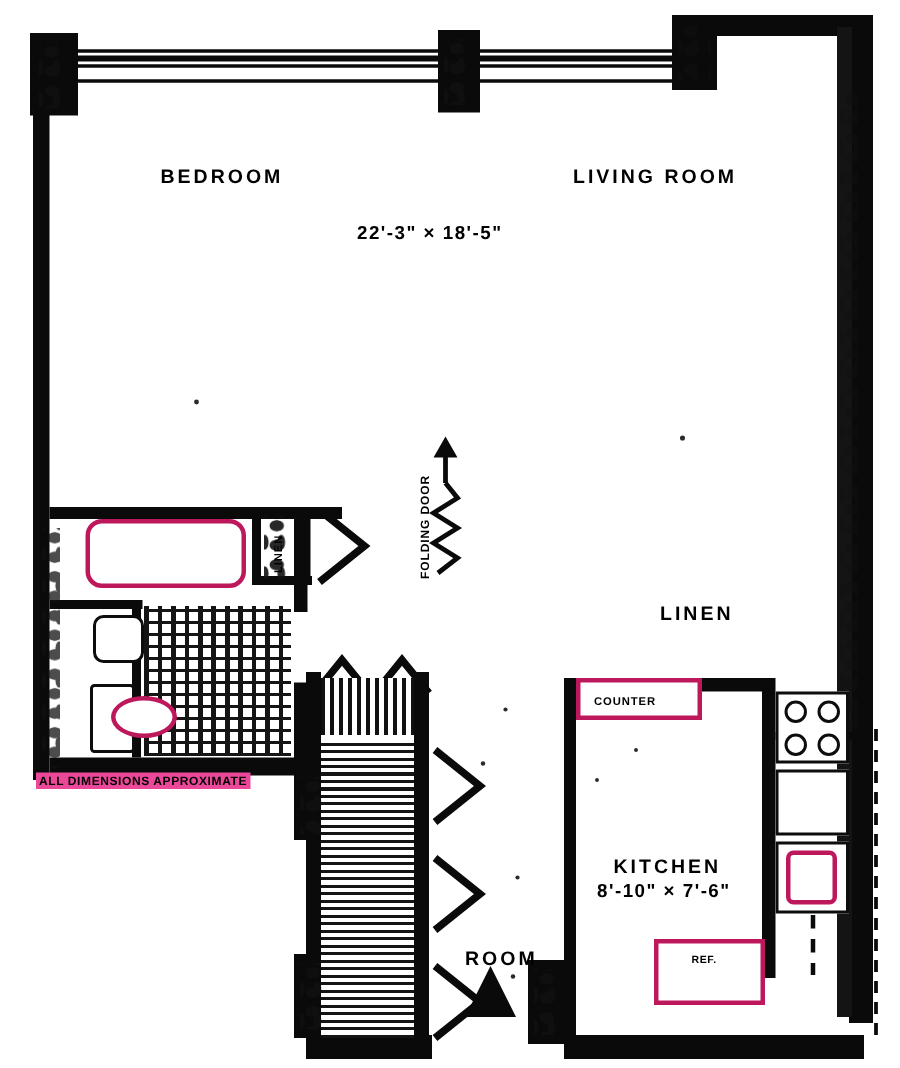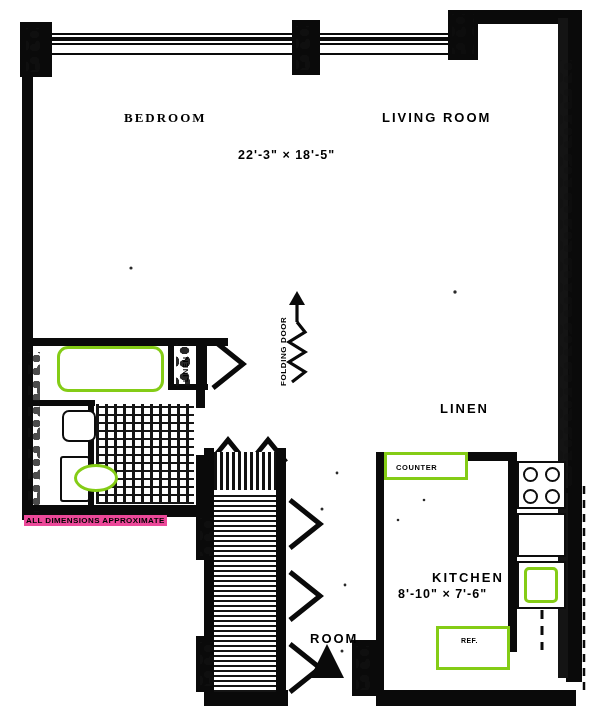--- a/index.html
+++ b/index.html
@@ -1,19 +1,19 @@
 <!DOCTYPE html>
 <html><head>
 <meta charset="utf-8">
 <style>
   html,body{margin:0;padding:0;background:#ffffff;}
   body{width:600px;height:712px;overflow:hidden;
        font-family:"Liberation Sans",sans-serif;}
   #plan{position:relative;width:600px;height:712px;background:#fff;}
-  .box{position:absolute;border:3px solid #84cc16;background:#fff;box-sizing:border-box;}
+  .box{position:absolute;border:3px solid #be185d;background:#fff;box-sizing:border-box;}
   .boxthin{position:absolute;border:2px solid #0d0d0d;background:#fff;box-sizing:border-box;}
   .lbl{position:absolute;color:#000;font-weight:bold;letter-spacing:1.2px;
        white-space:nowrap;font-family:"Liberation Sans",sans-serif;}
   .room-name{font-size:13px;letter-spacing:2px;}
   .dim{font-size:12.5px;letter-spacing:1px;}
   .tiny{font-size:7.5px;letter-spacing:.6px;}
   .micro{font-size:6px;letter-spacing:.4px;}
 
   
   .hatch-v{position:absolute;
@@ -175,29 +175,29 @@
 
   <div class="boxthin" style="left:517px;top:513px;width:49px;height:44px;"></div>
 
   <div class="boxthin" style="left:517px;top:561px;width:49px;height:48px;"></div>
   <div class="box" style="left:524px;top:567px;width:34px;height:36px;border-radius:5px;"></div>
 
   <div class="box" style="left:436px;top:626px;width:74px;height:44px;">
     <span class="lbl micro" style="left:22px;top:8px;font-size:7px;">REF.</span>
   </div>
 
-  <span class="lbl room-name" style="left:124px;top:110px;font-family:Liberation Serif, serif;">BEDROOM</span>
+  <span class="lbl room-name" style="left:107px;top:110px;">BEDROOM</span>
 
   <span class="lbl room-name" style="left:382px;top:110px;">LIVING ROOM</span>
 
   <span class="lbl dim" style="left:238px;top:148px;">22'-3" × 18'-5"</span>
 
   <span class="lbl room-name" style="left:440px;top:401px;">LINEN</span>
 
-  <span class="lbl room-name" style="left:432px;top:570px;">KITCHEN</span>
+  <span class="lbl room-name" style="left:409px;top:570px;">KITCHEN</span>
 
   <span class="lbl dim" style="left:398px;top:587px;">8'-10" × 7'-6"</span>
 
   <span class="lbl room-name" style="left:310px;top:631px;">ROOM</span>
 
   <span class="lbl tiny vert-text" style="left:181px;top:382px;">LINEN</span>
 
   <span class="lbl tiny vert-text" style="left:279px;top:386px;font-size:8px;">FOLDING DOOR</span>
 
   <span class="lbl tiny" style="left:24px;top:515px;font-size:8px;letter-spacing:.4px;

